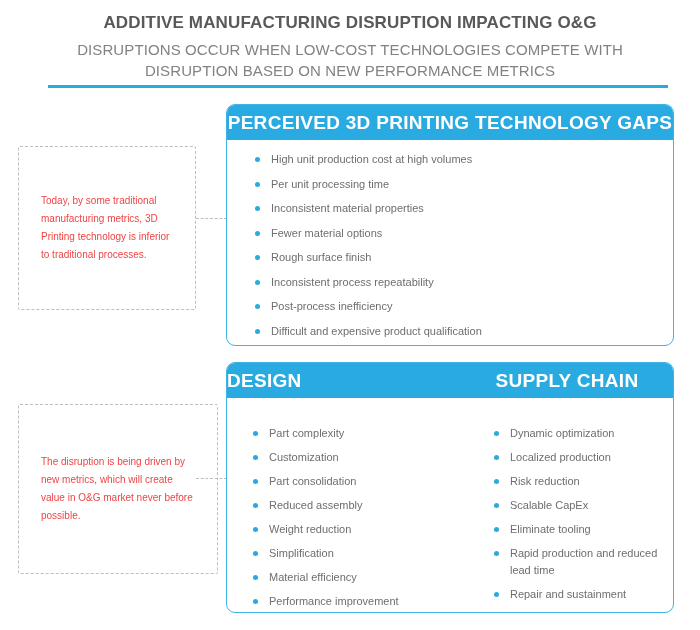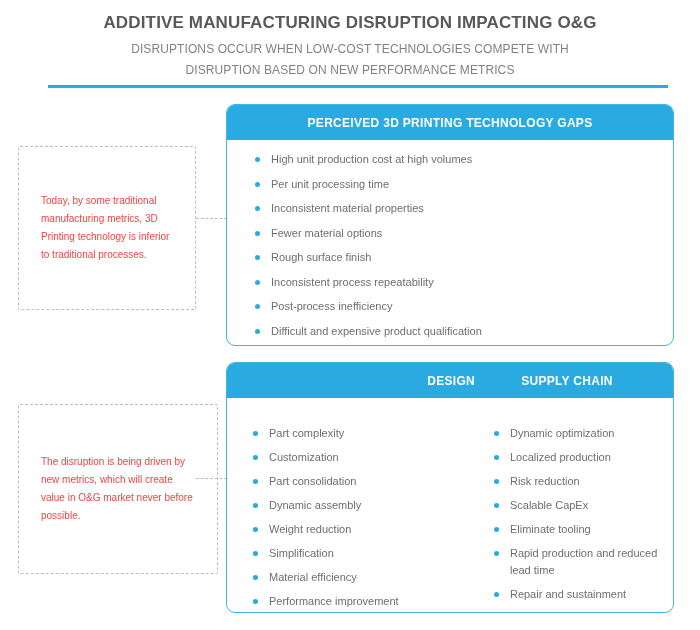--- a/index.html
+++ b/index.html
@@ -25,21 +25,21 @@
   .title-main {
     text-align: center;
     font-size: 17px;
     font-weight: bold;
     letter-spacing: 0.15px;
     color: #58595b;
     margin-top: 13px;
   }
   .title-sub {
     text-align: center;
-    font-size: 12px;
+    font-size: 15px;
     font-weight: normal;
     letter-spacing: 0.1px;
     color: #808285;
     line-height: 21px;
     margin-top: 6px;
   }
   .title-rule {
     position: absolute;
     left: 48px;
     top: 85px;
@@ -53,21 +53,21 @@
     position: absolute;
     border: 1px solid #40b4e5;
     border-radius: 9px;
     background: #ffffff;
     box-sizing: border-box;
     overflow: hidden;
   }
   .card-header {
     background: #29abe2;
     color: #ffffff;
-    font-size: 12px;
+    font-size: 19px;
     font-weight: bold;
     letter-spacing: 0.3px;
     height: 35px;
     display: flex;
     align-items: center;
     justify-content: center;
   }
   .card-header.two-col {
     justify-content: flex-start;
   }
@@ -123,23 +123,23 @@
     left: 226px;
     top: 362px;
     width: 448px;
     height: 251px;
   }
   #card-metrics .card-header {
     position: relative;
   }
   #card-metrics .col-title.design {
     position: absolute;
-    left: 16px;
+    left: 0;
     width: 232px;
-    text-align: right;
+    text-align: left;
   }
   #card-metrics .col-title.supply {
     position: absolute;
     left: 232px;
     width: 216px;
     text-align: center;
   }
   .two-col-body {
     display: flex;
     padding: 27px 0 0 0;
@@ -246,21 +246,21 @@
   <div class="card-header two-col">
     <span class="col-title design">DESIGN</span>
     <span class="col-title supply">SUPPLY CHAIN</span>
   </div>
   <div class="two-col-body">
     <div class="col-design">
       <ul class="bullets">
         <li>Part complexity</li>
         <li>Customization</li>
         <li>Part consolidation</li>
-        <li>Dynamic assembly</li>
+        <li>Reduced assembly</li>
         <li>Weight reduction</li>
         <li>Simplification</li>
         <li>Material efficiency</li>
         <li>Performance improvement</li>
         <li>Functional gradients</li>
       </ul>
     </div>
     <div class="col-supply">
       <ul class="bullets">
         <li>Dynamic optimization</li>

